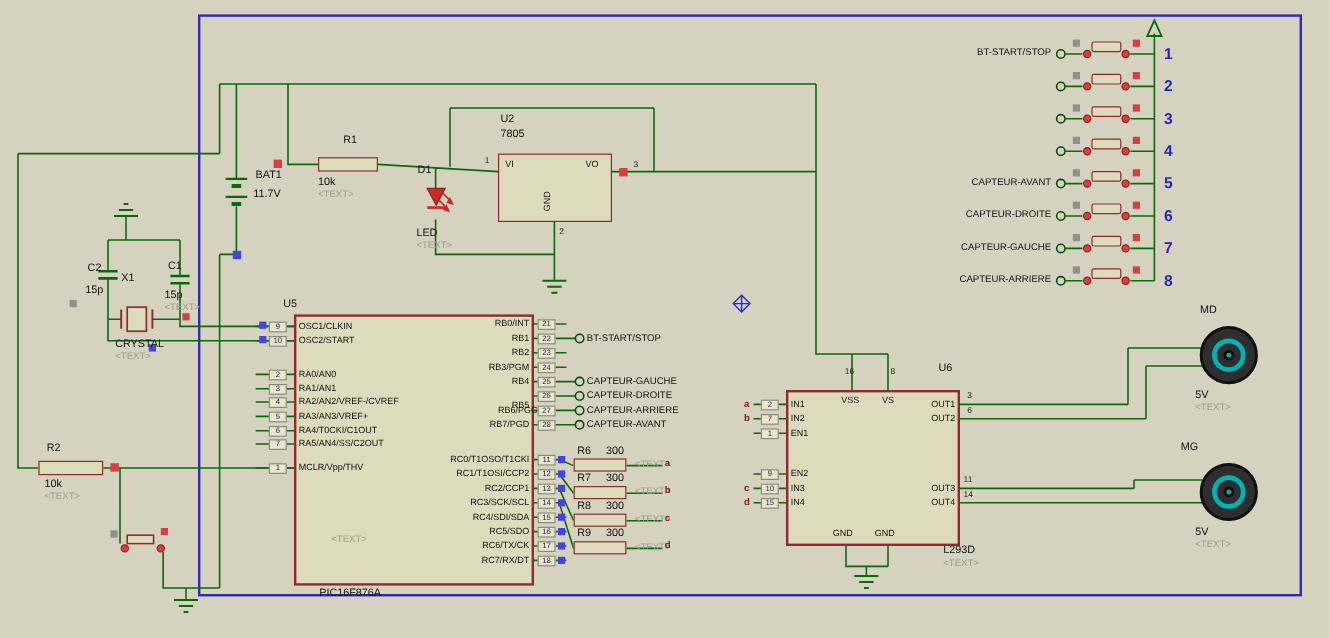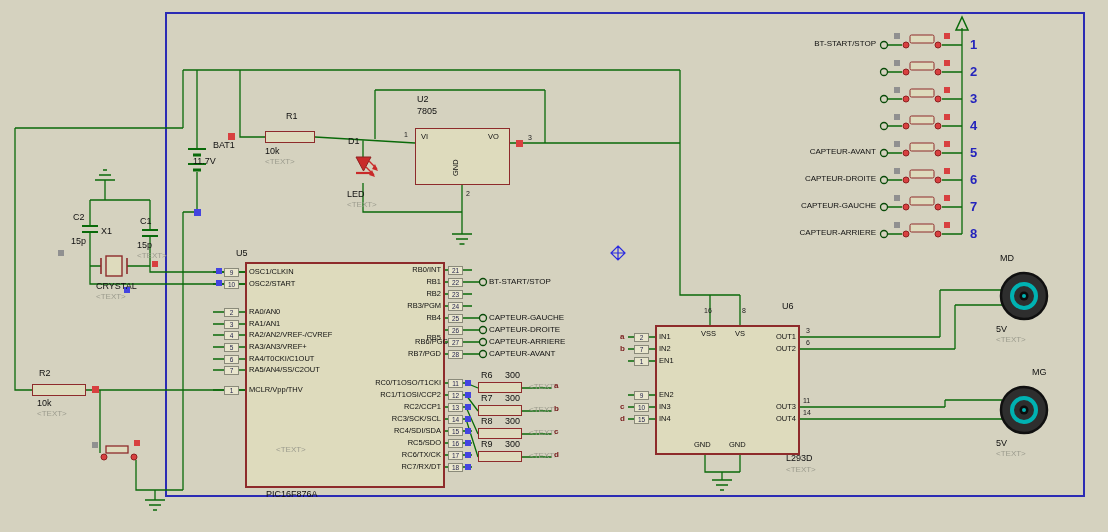--- a/index.html
+++ b/index.html
@@ -224,21 +224,21 @@
   <div class="box" style="left:415px;top:128px;width:95px;height:57px"></div>
   <div class="box" style="left:32px;top:384px;width:54px;height:12px"></div>
   <div class="box" style="left:245px;top:262px;width:200px;height:226px;border-width:2px"></div>
   <div class="box" style="left:655px;top:325px;width:145px;height:130px;border-width:2px"></div>
   <div class="box" style="left:478px;top:382px;width:44px;height:11px"></div>
   <div class="box" style="left:478px;top:405px;width:44px;height:11px"></div>
   <div class="box" style="left:478px;top:428px;width:44px;height:11px"></div>
   <div class="box" style="left:478px;top:451px;width:44px;height:11px"></div>
 
   <div class="lbl" style="left:213px;top:141px">BAT1</div>
-  <div class="lbl" style="left:193px;top:157px">11.7V</div>
+  <div class="lbl" style="left:211px;top:157px">11.7V</div>
 
   <div class="lbl" style="left:286px;top:112px">R1</div>
   <div class="lbl" style="left:265px;top:147px">10k</div>
   <div class="lbl gray" style="left:265px;top:158px">&lt;TEXT&gt;</div>
 
   <div class="lbl" style="left:348px;top:137px">D1</div>
   <div class="lbl" style="left:347px;top:190px">LED</div>
   <div class="lbl gray" style="left:347px;top:201px">&lt;TEXT&gt;</div>
 
   <div class="lbl" style="left:417px;top:95px">U2</div>
@@ -246,21 +246,21 @@
   <div class="pname" style="left:421px;top:133px">VI</div>
   <div class="pname" style="left:488px;top:133px">VO</div>
   <div class="vtext" style="left:452px;top:176px">GND</div>
   <div class="pnum-plain" style="left:404px;top:131px">1</div>
   <div class="pnum-plain" style="left:528px;top:134px">3</div>
   <div class="pnum-plain" style="left:466px;top:190px">2</div>
 
   <div class="lbl" style="left:101px;top:227px">X1</div>
   <div class="lbl" style="left:96px;top:282px">CRYSTAL</div>
   <div class="lbl gray" style="left:96px;top:293px">&lt;TEXT&gt;</div>
-  <div class="lbl" style="left:73px;top:213px">C2</div>
+  <div class="lbl" style="left:73px;top:219px">C2</div>
   <div class="lbl" style="left:71px;top:237px">15p</div>
   <div class="lbl" style="left:140px;top:217px">C1</div>
   <div class="lbl" style="left:137px;top:241px">15p</div>
   <div class="lbl gray" style="left:137px;top:252px">&lt;TEXT&gt;</div>
 
   <div class="lbl" style="left:39px;top:369px">R2</div>
   <div class="lbl" style="left:37px;top:399px">10k</div>
   <div class="lbl gray" style="left:37px;top:410px">&lt;TEXT&gt;</div>
 
   <div class="lbl" style="left:236px;top:249px">U5</div>
@@ -372,21 +372,21 @@
   <div class="pnamer" style="left:760px;top:403px;width:36px">OUT3</div>
   <div class="pnum-plain" style="left:803px;top:397px">11</div>
   <div class="pnamer" style="left:760px;top:415px;width:36px">OUT4</div>
   <div class="pnum-plain" style="left:803px;top:409px">14</div>
   <div class="pname" style="left:694px;top:441px">GND</div>
   <div class="pname" style="left:729px;top:441px">GND</div>
 
   <div class="lbl" style="left:1000px;top:254px">MD</div>
   <div class="lbl" style="left:996px;top:325px">5V</div>
   <div class="lbl gray" style="left:996px;top:336px">&lt;TEXT&gt;</div>
-  <div class="lbl" style="left:1032px;top:368px">MG</div>
+  <div class="lbl" style="left:984px;top:368px">MG</div>
   <div class="lbl" style="left:996px;top:439px">5V</div>
   <div class="lbl gray" style="left:996px;top:450px">&lt;TEXT&gt;</div>
 
   <div class="swlbl" style="left:766px;top:40px">BT-START/STOP</div>
   <div class="bluenum" style="left:970px;top:38px">1</div>
   <div class="swlbl" style="left:766px;top:67px"></div>
   <div class="bluenum" style="left:970px;top:65px">2</div>
   <div class="swlbl" style="left:766px;top:94px"></div>
   <div class="bluenum" style="left:970px;top:92px">3</div>
   <div class="swlbl" style="left:766px;top:121px"></div>

